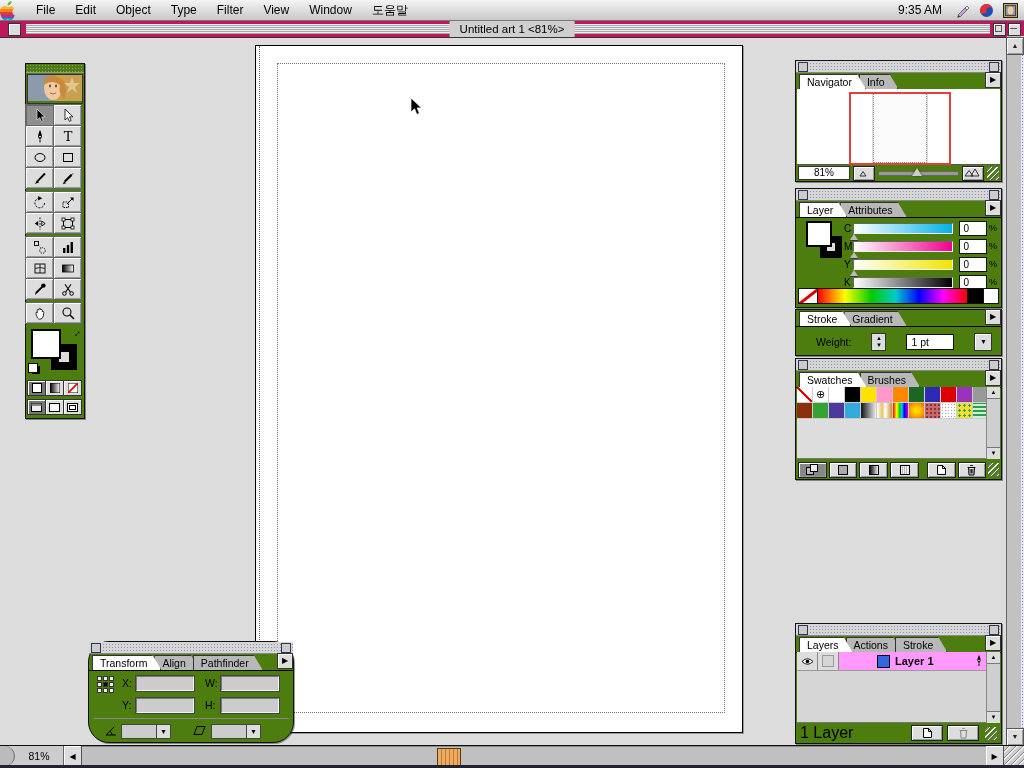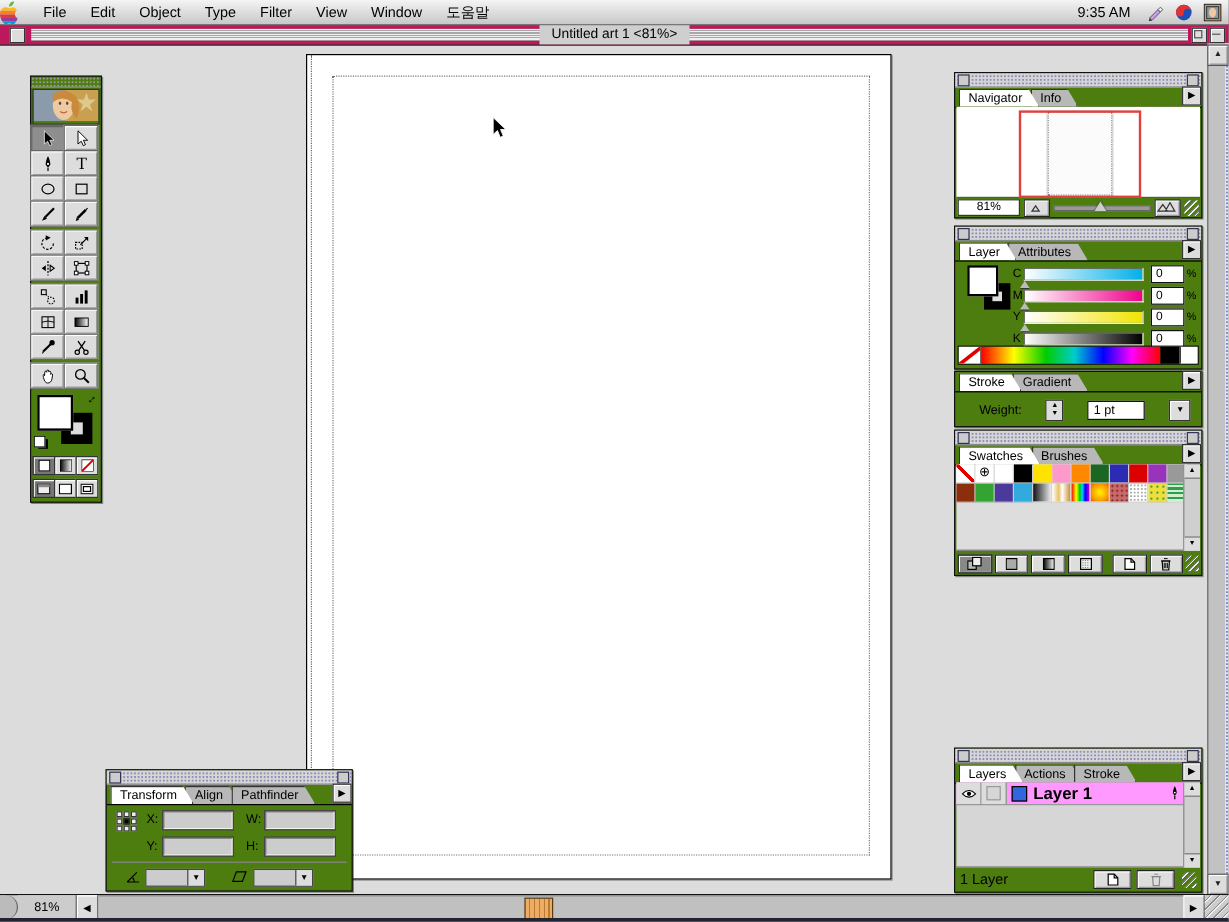--- a/index.html
+++ b/index.html
@@ -158,26 +158,26 @@
              background:#DDD;border-top:1px solid #777;}
   #sw-foot{position:absolute;left:0;bottom:0;right:0;height:19px;display:flex;align-items:center;gap:2px;padding:0 2px;}
   .swbtn{width:30px;height:14px;display:flex;align-items:center;justify-content:center;}
   .swbtn.sel{background:#888;}
   .footgrip{width:12px;height:13px;margin-left:auto;}
   
   #p-layers{left:795px;top:623px;width:205px;height:119px;}
   #layer-list{position:absolute;left:1px;top:28px;right:14px;bottom:20px;background:#D6D6D6;border-bottom:1px solid #777;}
   #layer-row{display:flex;height:18px;align-items:stretch;border-bottom:1px solid #999;background:#CCC;}
   .lcell{width:20px;border-right:1px solid #888;display:flex;align-items:center;justify-content:center;background:#DDD;}
-  #layer-main{flex:1;display:flex;align-items:center;gap:5px;padding:0 4px;font-size:14px;font-weight:bold;}
+  #layer-main{flex:1;display:flex;align-items:center;gap:5px;padding:0 4px;font-size:11px;font-weight:bold;margin-left:34px;}
   #layer-chip{width:11px;height:11px;border:1px solid #000;}
   #layer-nib{margin-left:auto;font-size:11px;}
-  #ly-foot{position:absolute;left:0;bottom:0;right:0;height:20px;display:flex;align-items:center;padding:0 4px;gap:4px;font-size:12px;}
-  
-  #p-transform{left:88px;top:641px;width:204px;height:100px;}
+  #ly-foot{position:absolute;left:0;bottom:0;right:0;height:20px;display:flex;align-items:center;padding:0 4px;gap:4px;font-size:16px;}
+  
+  #p-transform{left:88px;top:641px;width:204px;height:100px;border-radius:21px;}
   #tf-grid{position:absolute;left:8px;top:34px;width:17px;height:17px;display:grid;
            grid-template-columns:repeat(3,5px);grid-template-rows:repeat(3,5px);gap:1px;}
   #tf-grid i{border:1px solid #333;background:#EEE;box-sizing:border-box;}
   #tf-grid i.c{background:#000;}
   .tf-lab{position:absolute;font-size:10.5px;}
   .tf-field{position:absolute;width:56px;height:13px;background:#CCC;border:1px solid;border-color:#777 #F2F2F2 #F2F2F2 #777;outline:1px solid #444;}
   #tf-div{position:absolute;left:4px;right:4px;top:76px;border-top:1px solid #888;}
   .tf-combo{position:absolute;top:82px;height:13px;background:#CCC;border:1px solid #444;display:flex;}
   .tf-combo .box{width:34px;}
   .tf-combo .dd{width:13px;border-left:1px solid #444;background:#DDD;font-size:7px;text-align:center;line-height:13px;}

